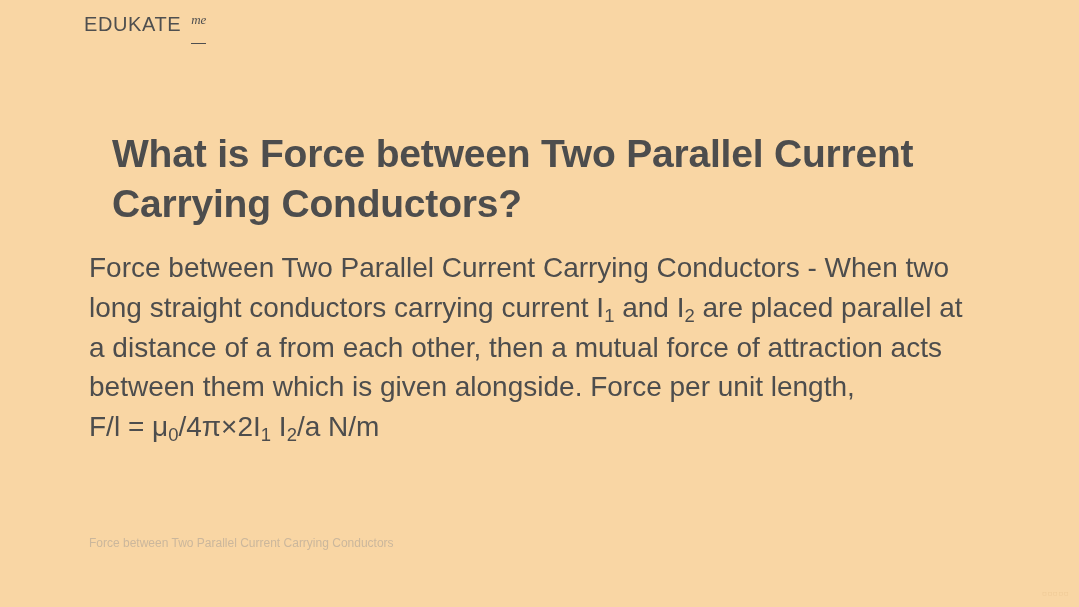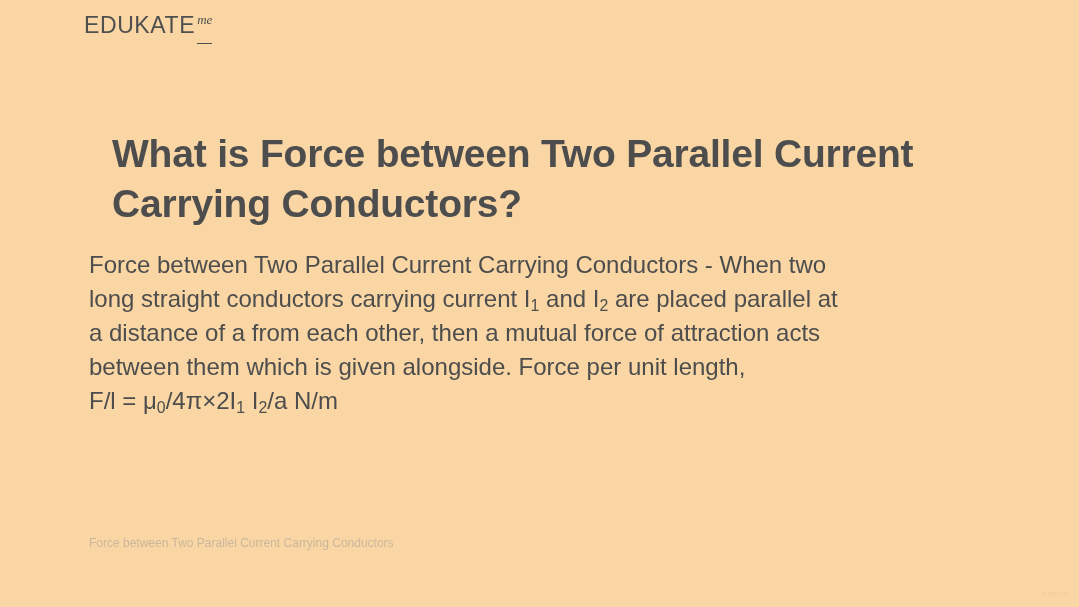--- a/index.html
+++ b/index.html
@@ -28,31 +28,31 @@
     position: absolute;
     left: 84px;
     top: 14px;
     display: flex;
     align-items: flex-start;
     line-height: 1;
     user-select: none;
   }
   .logo-main {
     font-family: "Liberation Sans", sans-serif;
-    font-size: 23px;
+    font-size: 20px;
     font-weight: 400;
     letter-spacing: 0.6px;
     color: #4f4f4f;
   }
   .logo-sub {
     font-family: "Liberation Serif", serif;
     font-size: 13px;
     font-style: italic;
     color: #4f4f4f;
-    margin-left: 2px;
+    margin-left: 10px;
     margin-top: -1px;
     border-bottom: 1.5px solid #4f4f4f;
     line-height: 1.05;
     padding-bottom: 16px;
   }
 
   
   .title {
     position: absolute;
     left: 89px;
@@ -65,21 +65,21 @@
     letter-spacing: -0.2px;
     margin-left: 23px;
   }
 
   
   .body-text {
     position: absolute;
     left: 89px;
     top: 248px;
     width: 900px;
-    font-size: 24px;
+    font-size: 28px;
     color: #4d4d4d;
     line-height: 1.42;
   }
   .body-text .line {
     white-space: nowrap;
   }
   .body-text sub {
     font-size: 0.66em;
     vertical-align: -0.28em;
     line-height: 0;

